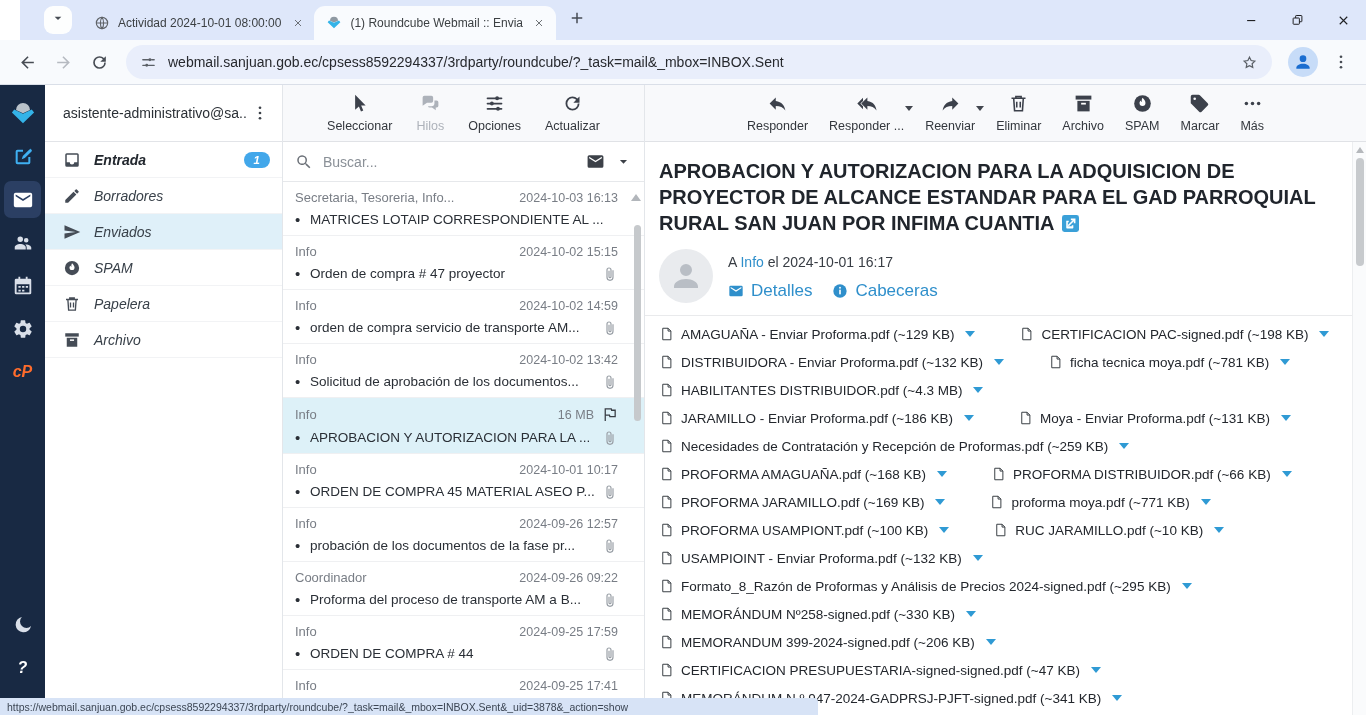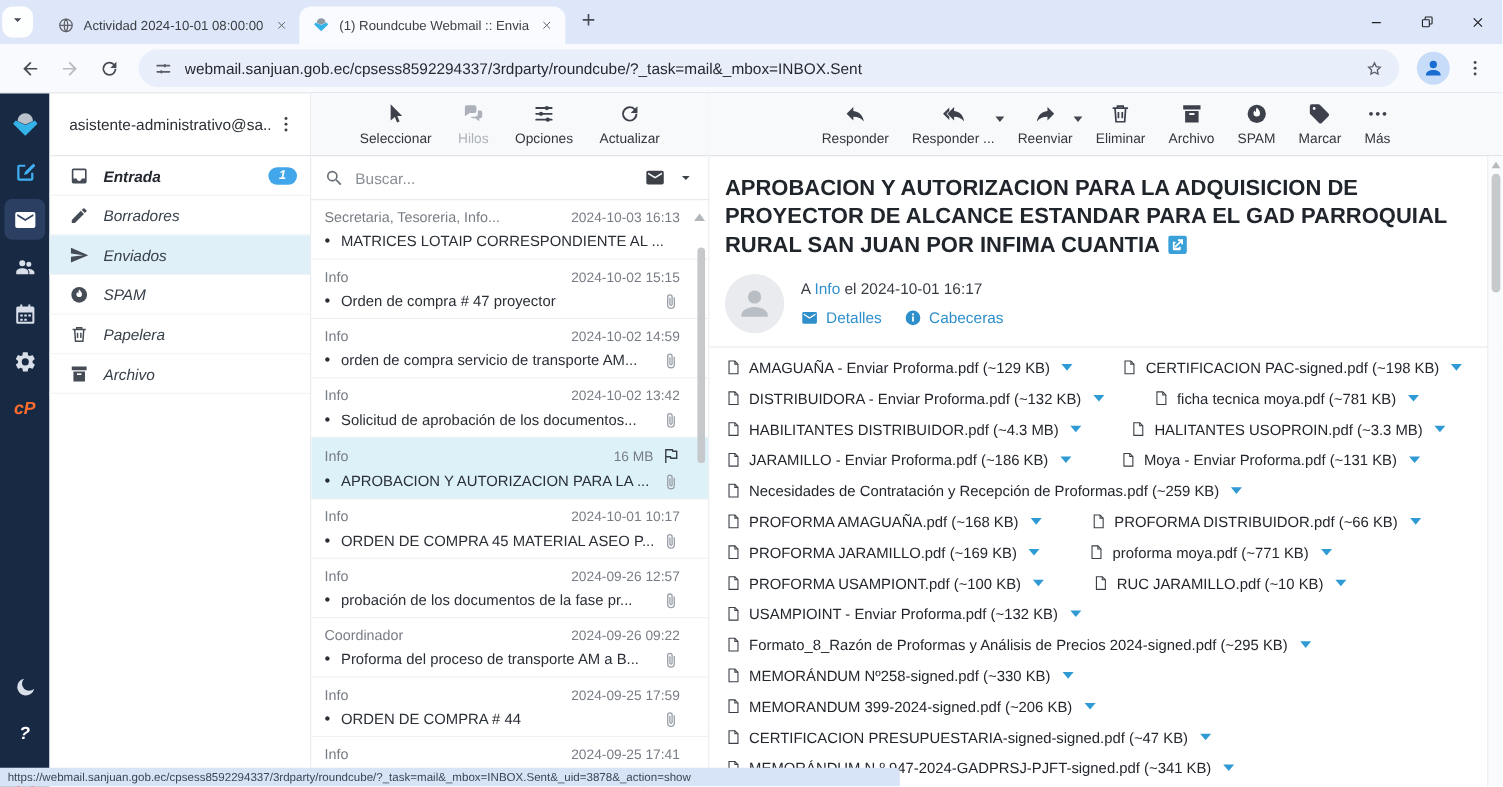--- a/index.html
+++ b/index.html
@@ -1,20 +1,20 @@
 <!DOCTYPE html>
 <html><head>
 <meta charset="utf-8">
 <style>
   *{margin:0;padding:0;box-sizing:border-box;font-family:"Liberation Sans",sans-serif;}
   html,body{width:1366px;height:715px;overflow:hidden;background:#fff;}
   .screen{position:relative;width:1366px;height:715px;}
 
   
-  .tabstrip{height:40px;background:#dee7fa;display:flex;align-items:flex-end;padding-left:2px;}
+  .tabstrip{height:40px;background:#dee7fa;display:flex;align-items:flex-end;padding-left:24px;margin-left:20px;}
   .tsearch{align-self:center;width:28px;height:28px;border-radius:9px;background:#fdfefe;display:flex;align-items:center;justify-content:center;color:#474c54;margin-right:10px;cursor:pointer;}
   .tsearch svg{width:16px;height:16px;}
   .tab{height:34px;display:flex;align-items:center;gap:8px;padding:0 8px 0 12px;font-size:12px;color:#3c4043;border-radius:11px 11px 0 0;max-width:250px;cursor:pointer;}
   .tab.active{background:#f9fbfe;}
   .tab .fav{width:16px;height:16px;flex:none;color:#5f6368;}
   .tab .fav svg{width:16px;height:16px;}
   .tab .t{white-space:nowrap;overflow:hidden;max-width:175px;}
   .tab .x{width:17px;height:17px;color:#5f6368;flex:none;border-radius:50%;display:flex;align-items:center;justify-content:center;}
   .tab .x svg{width:12px;height:12px;}
   .newtab{align-self:center;width:26px;height:26px;color:#474c54;display:flex;align-items:center;justify-content:center;margin-left:8px;cursor:pointer;}
@@ -106,21 +106,21 @@
   .view-col{flex:1;background:#fff;display:flex;flex-direction:column;position:relative;}
   .mail-body{flex:1;padding:16px 30px 0 14px;overflow:hidden;}
   .subject{font-size:20px;line-height:26px;font-weight:bold;color:#20252c;max-width:690px;}
   .ext{display:inline-flex;width:17px;height:17px;vertical-align:-2px;margin-left:7px;cursor:pointer;}
   .ext svg{width:17px;height:17px;}
   .msg-head{display:flex;gap:15px;margin-top:13px;}
   .avatar{width:54px;height:54px;border-radius:50%;background:#e9ebee;color:#b9bec5;display:flex;align-items:center;justify-content:center;flex:none;}
   .avatar svg{width:36px;height:36px;}
   .toline{font-size:14px;color:#383d44;padding-top:5px;}
   .blue{color:#2f8fcb;cursor:pointer;}
-  .head-links{display:flex;gap:20px;align-items:center;margin-top:11px;font-size:14px;color:#2f8fcb;}
+  .head-links{display:flex;gap:20px;align-items:center;margin-top:11px;font-size:17px;color:#2f8fcb;}
   .hl{display:flex;align-items:center;gap:7px;cursor:pointer;}
   .hl .icn{width:16px;height:16px;display:flex;}
   .hl .icn svg{width:16px;height:16px;}
   .sep{border-top:1px solid #e9eaec;margin:12px -30px 4px -14px;}
   .att-row{display:flex;gap:44px;height:28px;align-items:center;}
   .att{display:flex;align-items:center;gap:7px;font-size:13.5px;color:#23272d;white-space:nowrap;cursor:pointer;}
   .att .fi{width:15px;height:18px;color:#3b4046;display:flex;flex:none;}
   .att .fi svg{width:15px;height:18px;}
   .att .add{width:0;height:0;border-left:5px solid transparent;border-right:5px solid transparent;border-top:6px solid #2f9ad4;margin-left:4px;}
   .vsb{position:absolute;top:57px;right:0;bottom:0;width:14px;background:#fafbfc;border-left:1px solid #eceef0;}
@@ -742,30 +742,20 @@
               <span class="att">
                 <span class="fi">
                   <svg viewBox="0 0 24 24" fill="none" stroke="currentColor" stroke-width="1.6">
                     <path d="M6 2.8h8.5L19 7.3v13.9H6z"></path>
                     <path d="M14.5 2.8v4.5H19"></path>
                   </svg>
                 </span>
                 <span>HABILITANTES DISTRIBUIDOR.pdf (~4.3 MB)</span>
                 <span class="add"></span>
               </span>
-              <span class="att">
-                <span class="fi">
-                  <svg viewBox="0 0 24 24" fill="none" stroke="currentColor" stroke-width="1.6">
-                    <path d="M6 2.8h8.5L19 7.3v13.9H6z"></path>
-                    <path d="M14.5 2.8v4.5H19"></path>
-                  </svg>
-                </span>
-                <span>HALITANTES USOPROIN.pdf (~3.3 MB)</span>
-                <span class="add"></span>
-              </span>
             </div>
             <div class="att-row">
               <span class="att">
                 <span class="fi">
                   <svg viewBox="0 0 24 24" fill="none" stroke="currentColor" stroke-width="1.6">
                     <path d="M6 2.8h8.5L19 7.3v13.9H6z"></path>
                     <path d="M14.5 2.8v4.5H19"></path>
                   </svg>
                 </span>
                 <span>JARAMILLO - Enviar Proforma.pdf (~186 KB)</span>

